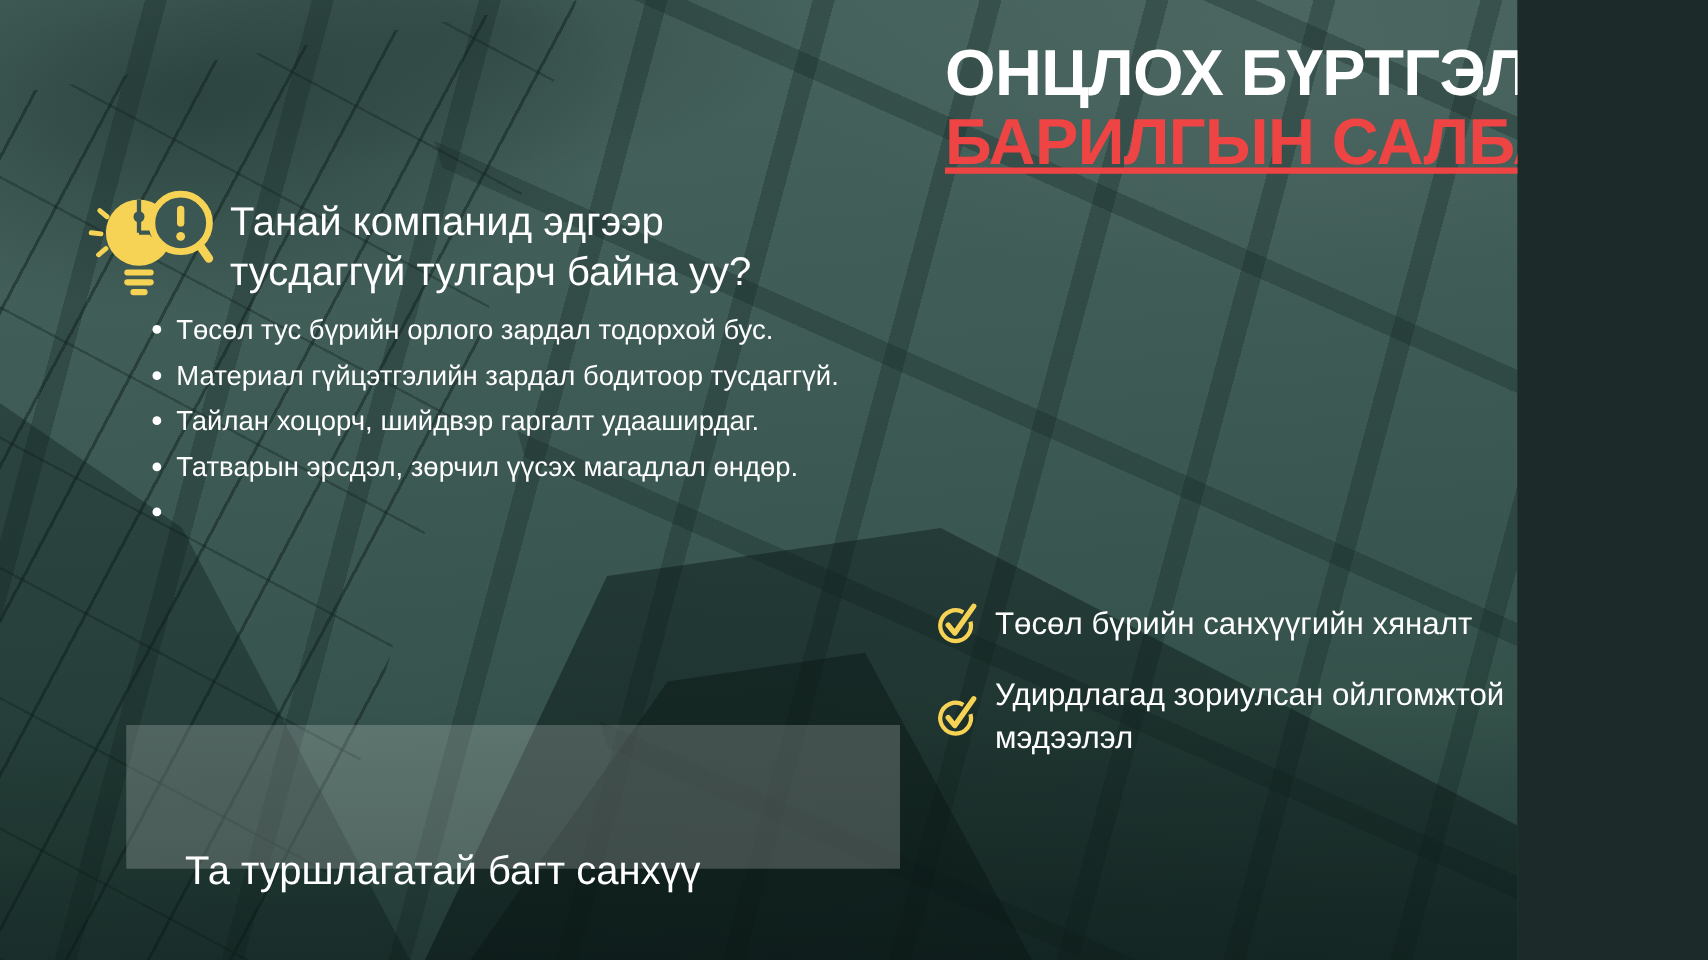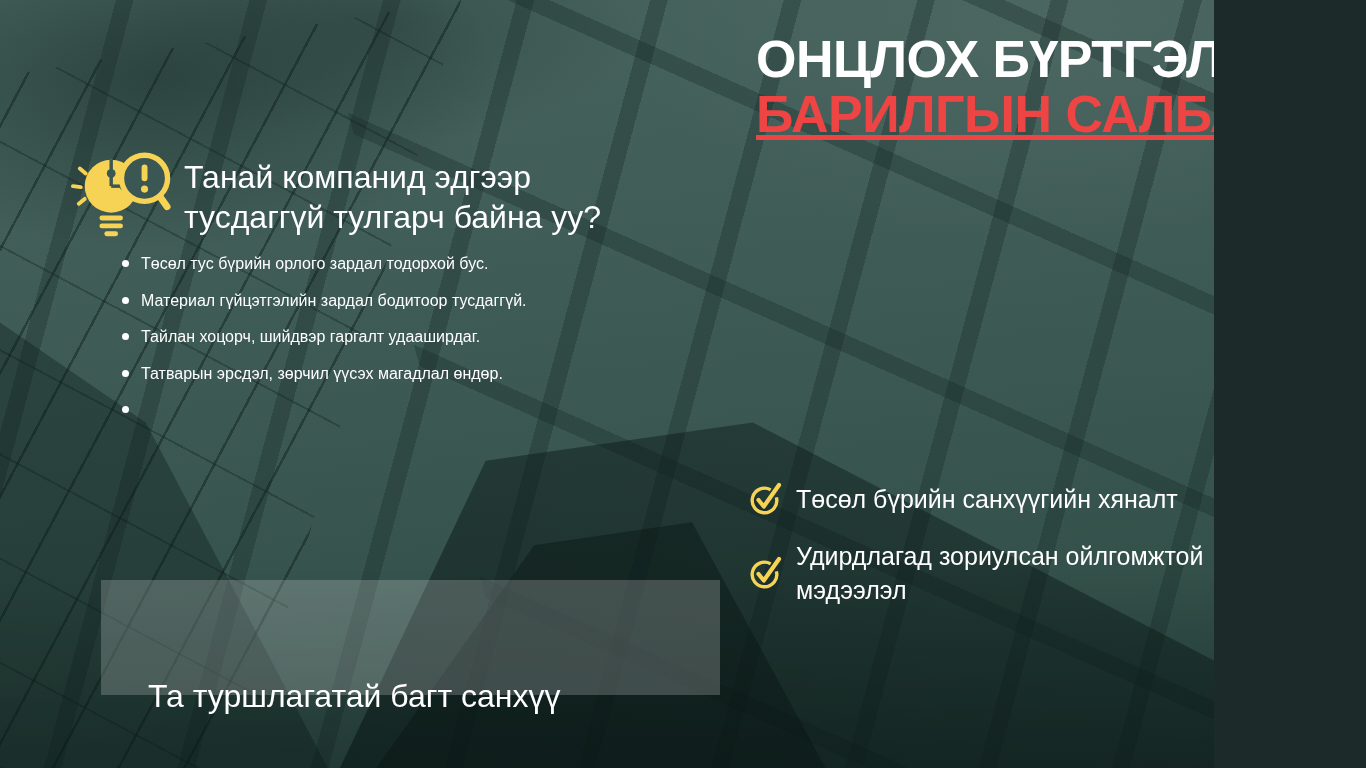--- a/index.html
+++ b/index.html
@@ -53,21 +53,21 @@
   
   .title{position:absolute;left:756px;top:32px;font-weight:bold;font-size:52px;line-height:55px;letter-spacing:-0.5px;white-space:nowrap;}
   .title .t1{color:#ffffff;}
   .title .t2{color:#ef4444;text-decoration:underline;}
   
   .question{position:absolute;left:70px;top:146px;display:flex;align-items:center;}
   .icon-idea{width:102px;height:96px;flex:none;}
   .question-heading{margin:6px 0 0 12px;font-size:32px;line-height:40px;font-weight:normal;color:#fff;}
   .question-heading span{display:block;}
   
-  .problems{position:absolute;left:122px;top:253px;list-style:none;margin:0;padding:0;font-size:16px;}
+  .problems{position:absolute;left:122px;top:253px;list-style:none;margin:0;padding:0;font-size:22px;}
   .problems li{display:flex;gap:12px;margin-bottom:14px;line-height:22.5px;align-items:flex-start;}
   .dot{width:7px;height:7px;border-radius:50%;background:#ffffff;margin-top:7px;flex:none;}
   
   .cta-box{position:absolute;left:101px;top:580px;width:619px;height:115px;background:rgba(255,255,255,0.20);}
   .cta-text{padding:19px 0 0 47px;font-size:32px;line-height:39px;white-space:pre-wrap;color:#fff;}
   
   .benefits{position:absolute;left:748px;top:482px;list-style:none;margin:0;padding:0;font-size:25px;}
   .benefits li{display:flex;gap:12px;margin-bottom:23px;align-items:center;}
   .check{width:36px;height:34px;flex:none;margin-top:-1px;}
   .benefit-label{line-height:34px;white-space:pre-wrap;max-width:500px;color:#fff;}

